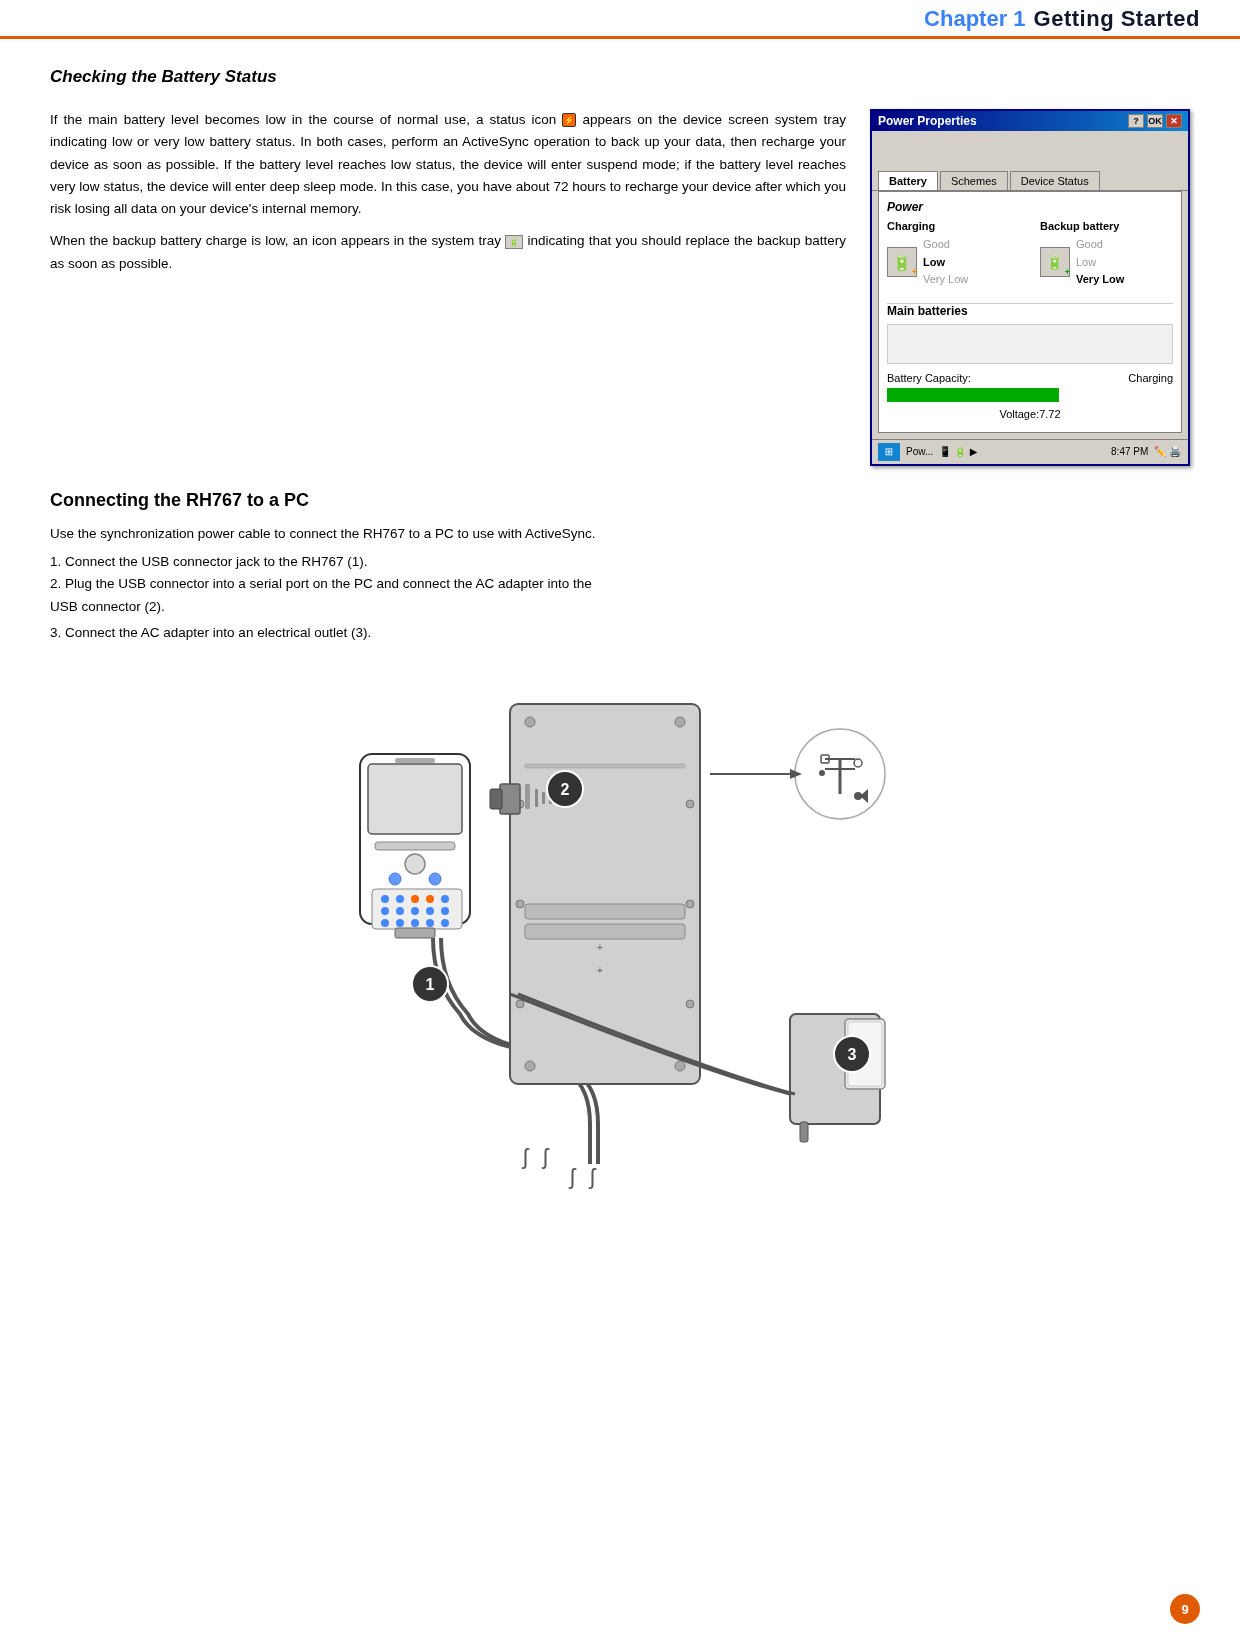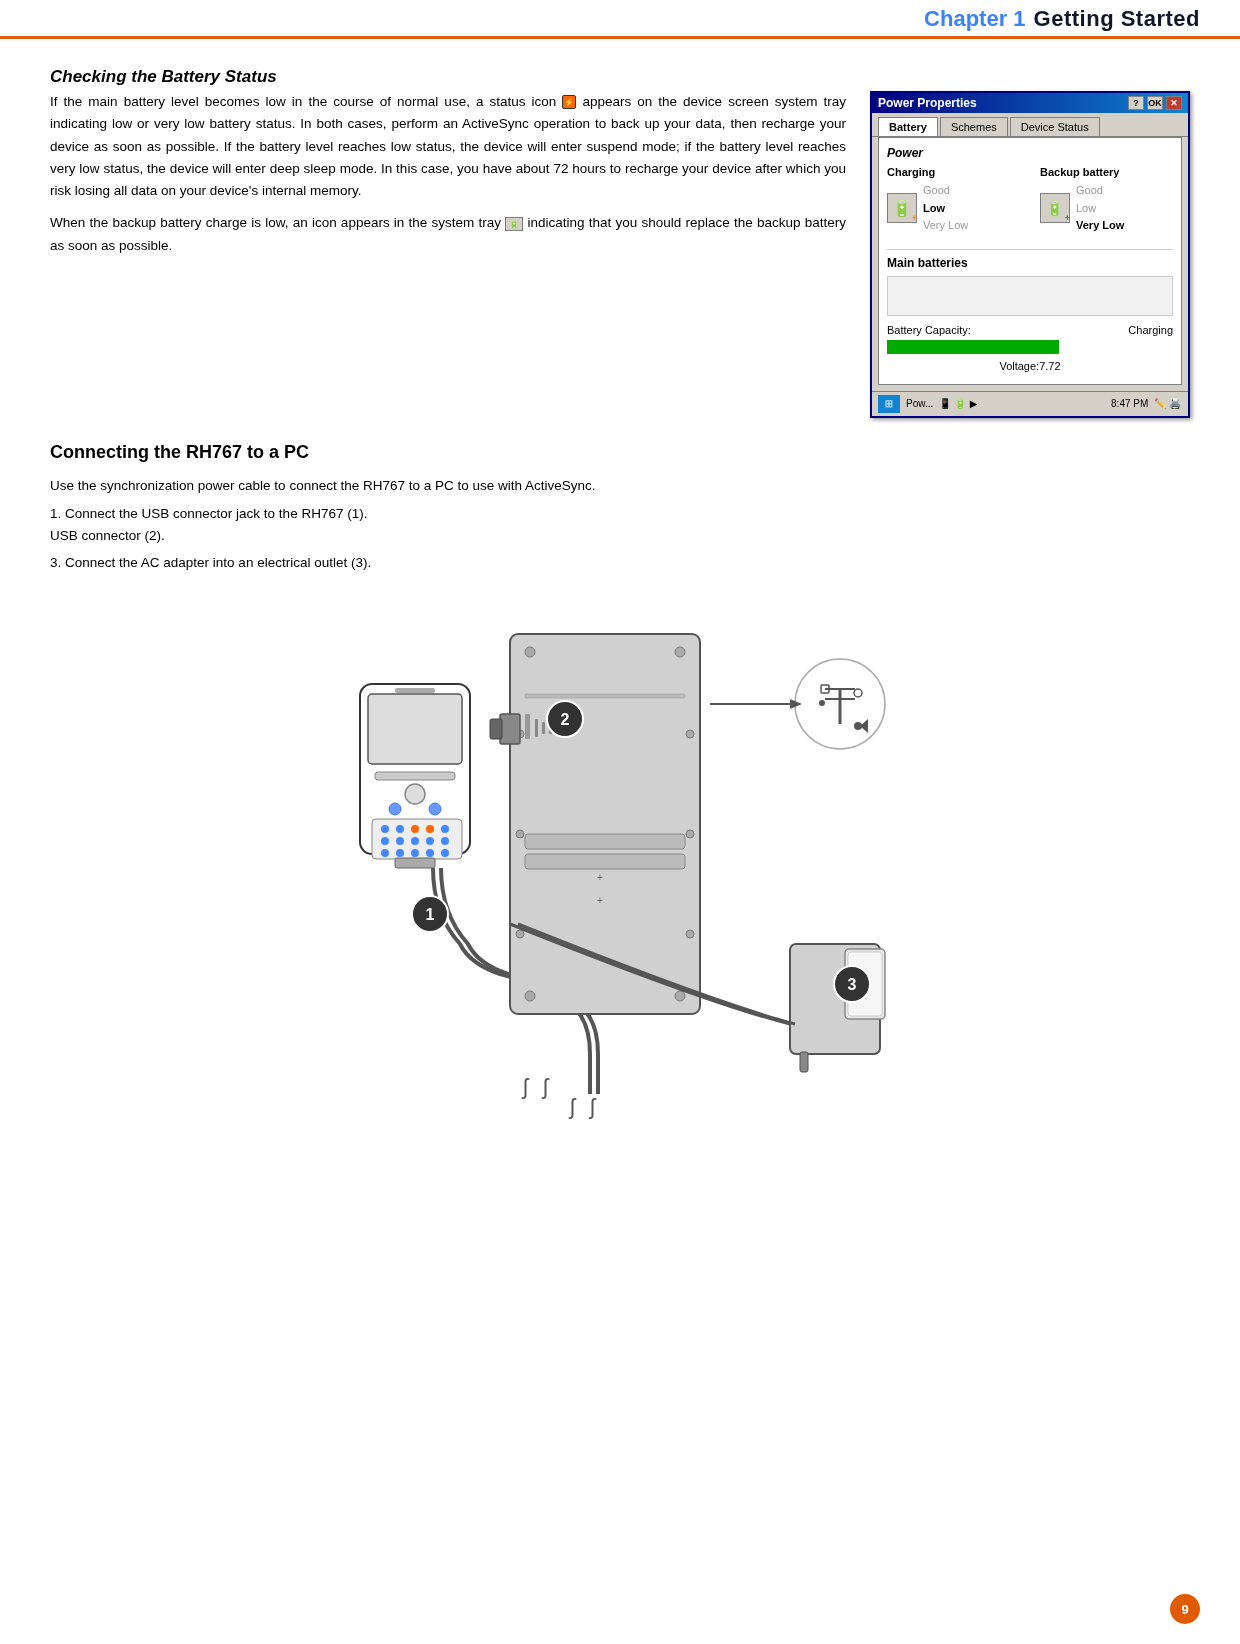--- a/index.html
+++ b/index.html
@@ -38,21 +38,21 @@
     
     .content {
       padding: 28px 50px 40px 50px;
     }
 
     
     .section-title-italic {
       font-size: 17px;
       font-weight: bold;
       font-style: italic;
-      margin-bottom: 4px;
+      margin-bottom: 22px;
     }
 
     .battery-section {
       display: flex;
       gap: 24px;
       margin-bottom: 24px;
     }
 
     .battery-text {
       flex: 1;
@@ -102,20 +102,21 @@
       color: #000;
       cursor: pointer;
     }
     .titlebar-btn.close { background: #c0392b; color: #fff; }
     .dialog-tabs {
       display: flex;
       background: #d4d0c8;
       border-bottom: 1px solid #808080;
       padding: 4px 6px 0 6px;
       gap: 2px;
+      margin-top: 36px;
     }
     .dialog-tab {
       padding: 3px 10px;
       background: #d4d0c8;
       border: 1px solid #808080;
       border-bottom: none;
       font-size: 11px;
       cursor: pointer;
     }
     .dialog-tab.active {
@@ -155,21 +156,20 @@
       margin-bottom: 2px;
     }
     .battery-levels {
       font-size: 11px;
       line-height: 1.6;
     }
     .battery-level-gray { color: #999; }
     .battery-level-black { color: #000; font-weight: bold; }
     .main-batteries-section {
       border-top: 1px solid #ccc;
-      padding-top: 6px;
       margin-top: 12px;
     }
     .main-batteries-title {
       font-weight: bold;
       font-size: 12px;
       margin-bottom: 6px;
     }
     .capacity-row {
       display: flex;
       justify-content: space-between;
@@ -355,20 +355,21 @@
       </div>
     </div>
   </div>
 
   <div class="section-title-bold">Connecting the RH767 to a PC</div>
 
   <p class="connect-text">Use the synchronization power cable to connect the RH767 to a PC to use with ActiveSync.</p>
 
   <div class="connect-list">
     <div>1. Connect the USB connector jack to the RH767 (1).</div>
+    <div>2. Plug the USB connector into a serial port on the PC and connect the AC adapter into the</div>
     <div>    USB connector (2).</div>
     <div style="margin-top:4px;">3. Connect the AC adapter into an electrical outlet (3).</div>
   </div>
 
   <div class="diagram-area">
     <svg width="680" height="520" viewBox="0 0 680 520" xmlns="http://www.w3.org/2000/svg">
 
       <g transform="translate(60, 80)">
 
         <rect x="20" y="0" width="110" height="170" rx="12" ry="12" fill="white" stroke="#333" stroke-width="2"></rect>

